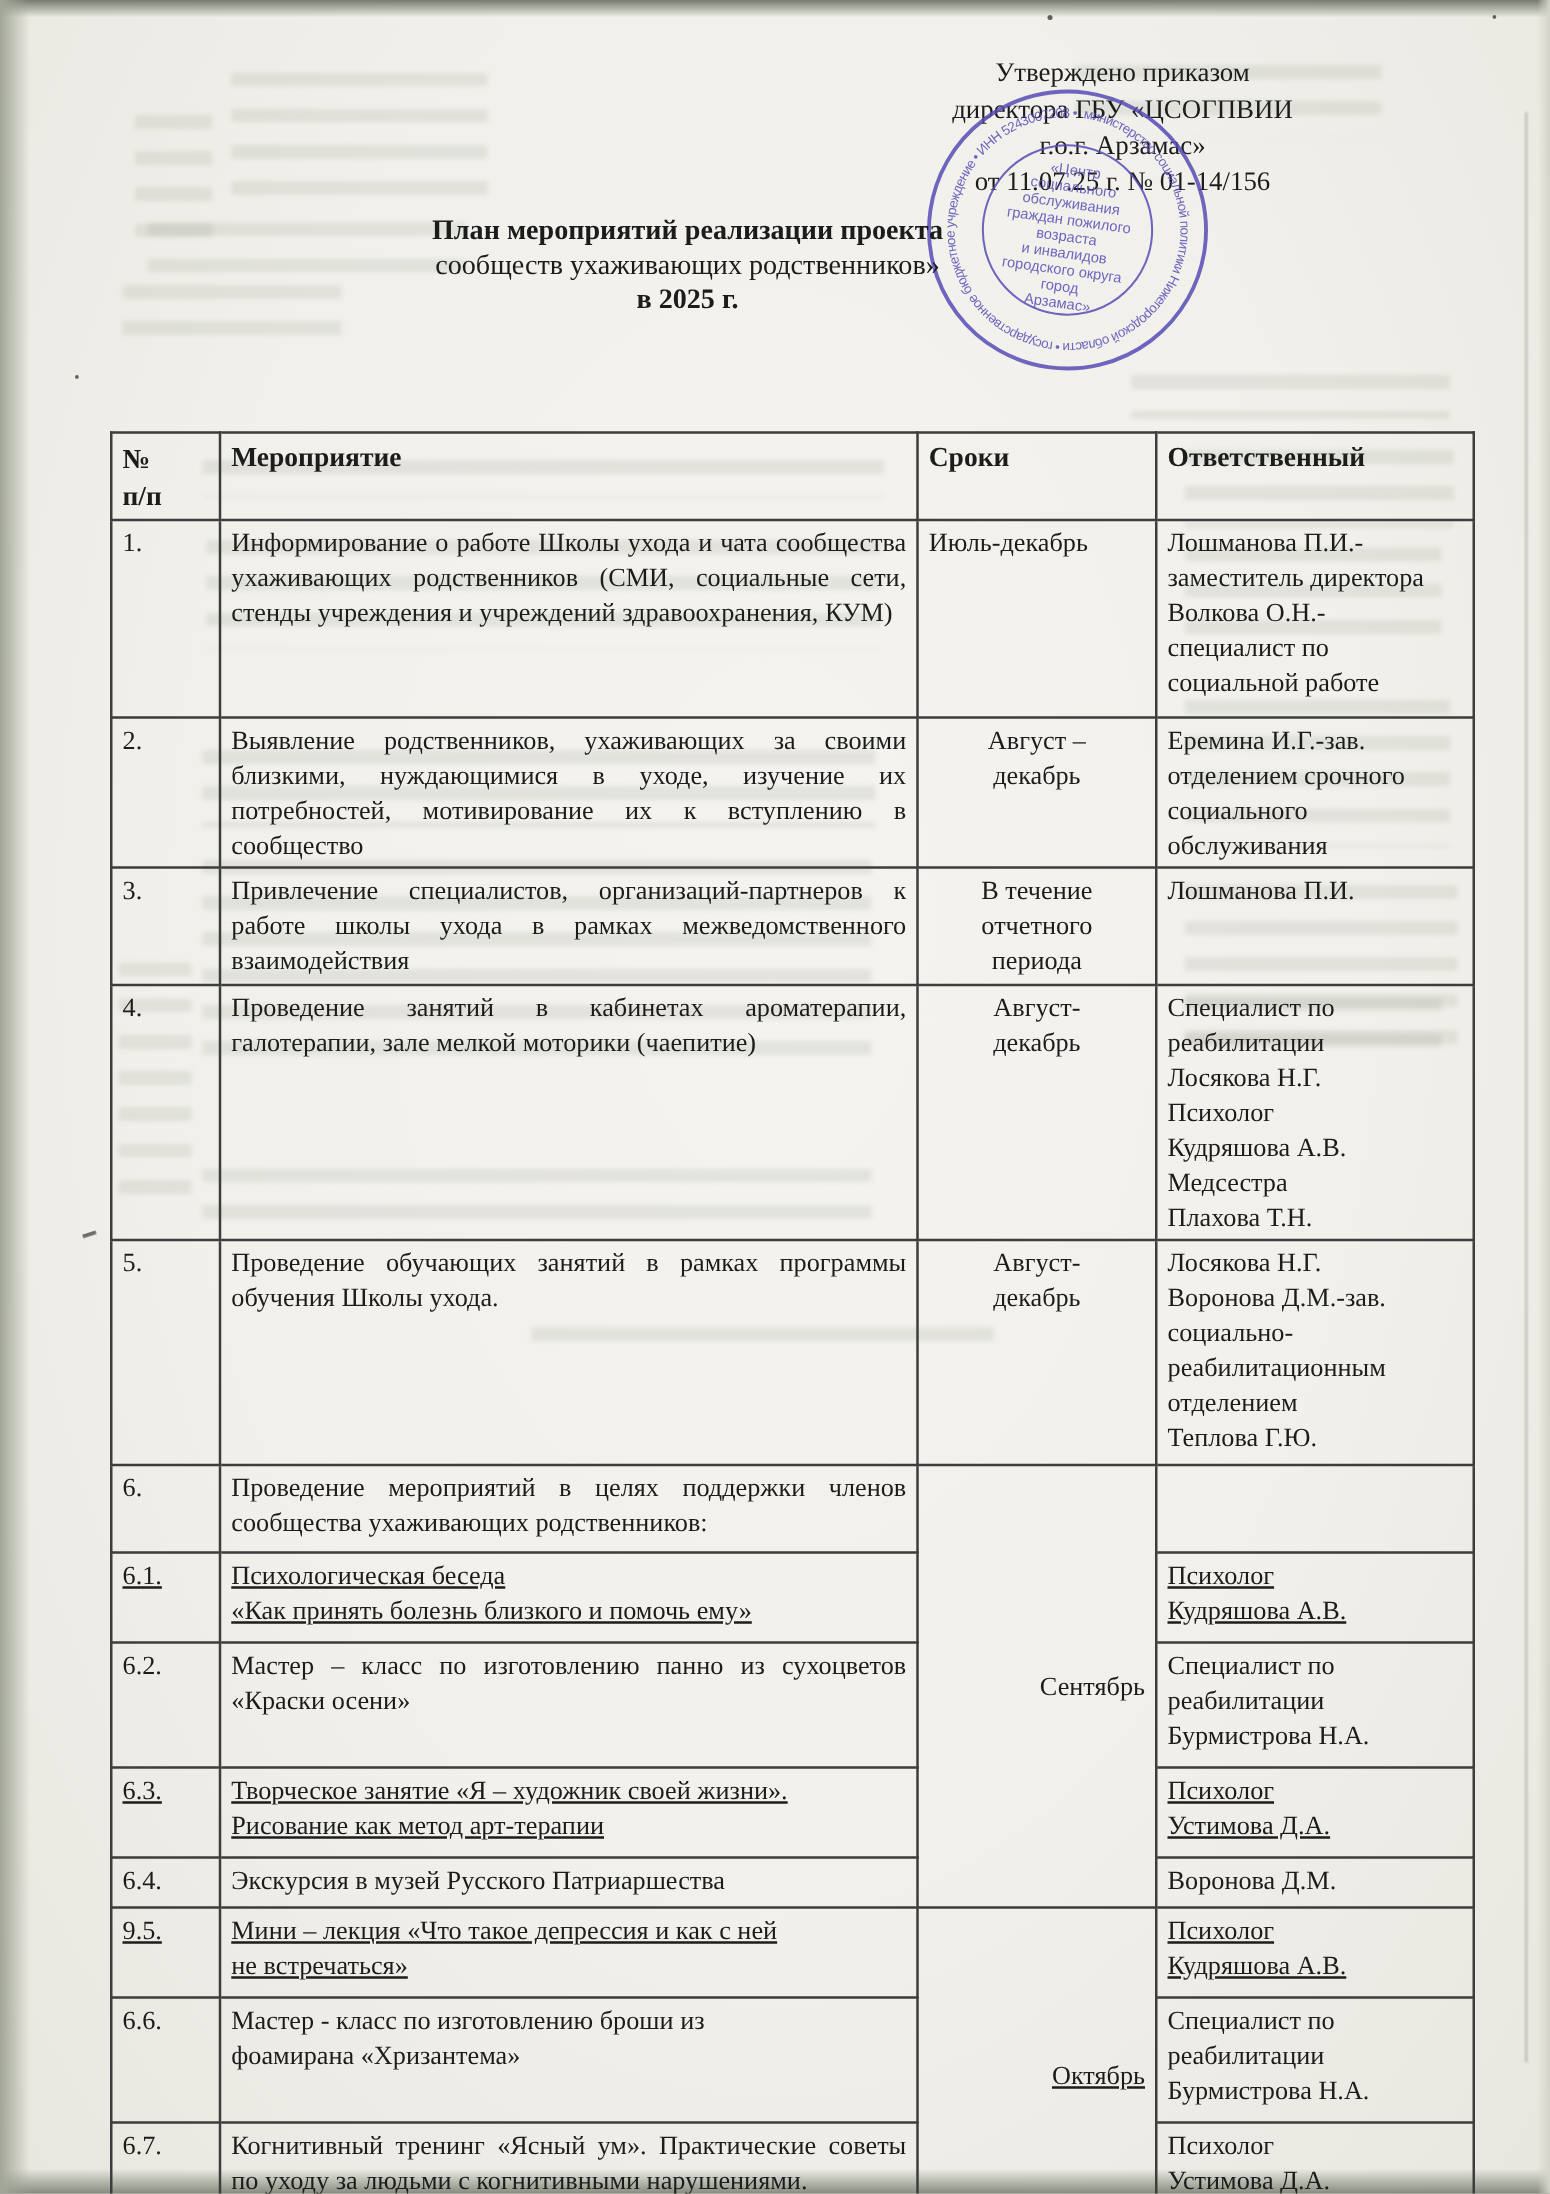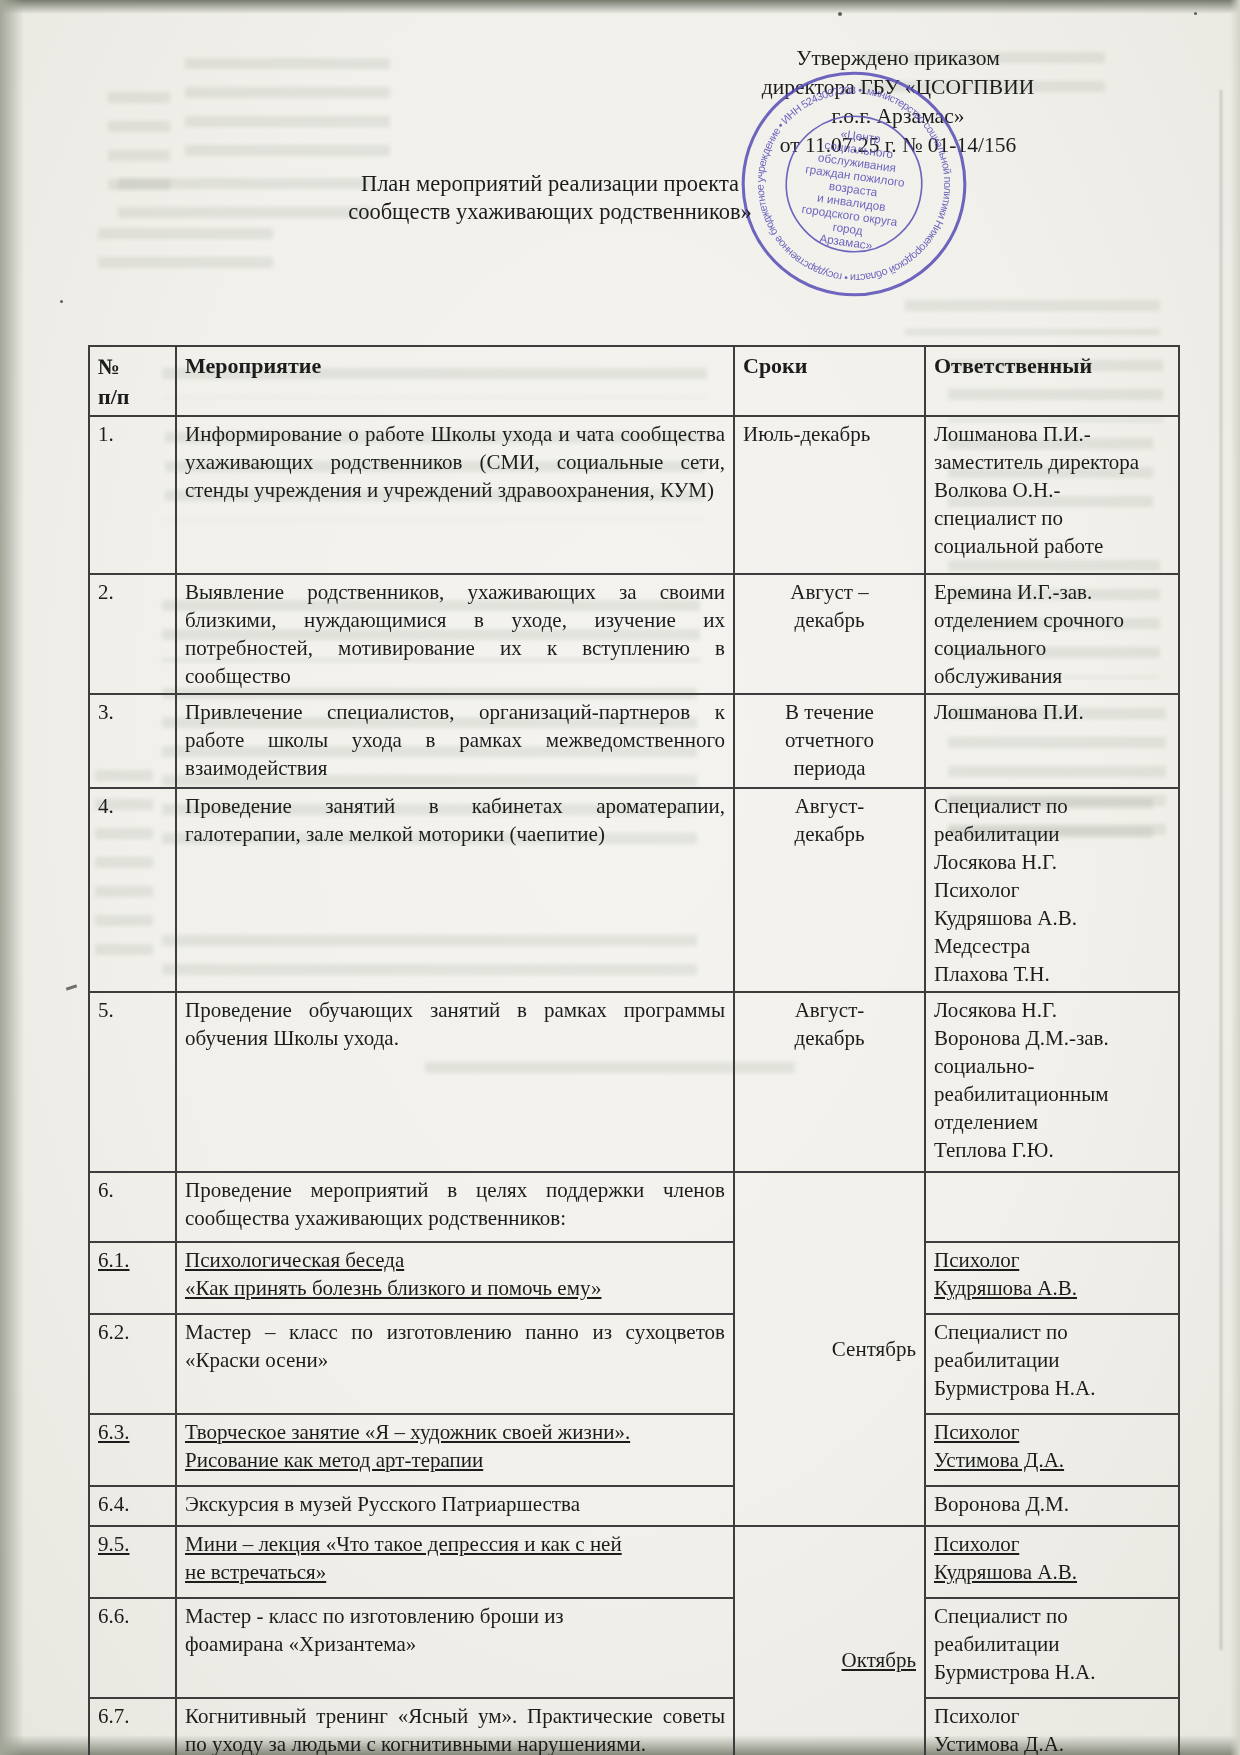--- a/index.html
+++ b/index.html
@@ -20,21 +20,21 @@
   .smudge{
     position:absolute;filter:blur(2px);opacity:.55;pointer-events:none;
     background:repeating-linear-gradient(180deg, rgba(126,131,116,.26) 0 11px, rgba(0,0,0,0) 11px 29px);
   }
   .bleedline{position:absolute;width:2px;background:rgba(104,109,96,.32);filter:blur(1px);pointer-events:none;}
 
   .approval{position:absolute;left:655px;top:44px;width:486px;text-align:center;
     font-size:21.5px;line-height:29px;}
   .title{position:absolute;left:120px;top:170px;width:860px;text-align:center;
     font-size:22.5px;line-height:27.5px;}
-  .b{font-weight:normal;}
+  .b{font-weight:bold;}
 
   .stamp{position:absolute;left:736px;top:66px;width:236px;height:236px;
     transform:rotate(8deg);opacity:.85;}
   .stamp circle{fill:none;stroke:#564db6;}
   .stamp .ring-outer{stroke-width:3px;}
   .stamp .ring-inner{stroke-width:1.6px;}
   .stamp .ringtext{font-family:"Liberation Sans","DejaVu Sans",sans-serif;font-size:10.5px;
     fill:#564db6;letter-spacing:.4px;}
   .stamp .ctr text{font-family:"Liberation Sans","DejaVu Sans",sans-serif;font-size:11.5px;
     fill:#564db6;text-anchor:middle;}
@@ -118,20 +118,21 @@
       <text x="115" y="137">и инвалидов</text>
       <text x="115" y="150">городского округа</text>
       <text x="115" y="163">город</text>
       <text x="115" y="176">Арзамас»</text>
     </g>
   </svg>
 
   <div class="title">
     <div class="b">План мероприятий реализации проекта</div>
     <div>сообществ ухаживающих родственников»</div>
+    <div class="b">в 2025 г.</div>
   </div>
 
   <table class="plan">
     <colgroup>
       <col style="width:87px">
         <col style="width:558px">
         <col style="width:191px">
         <col style="width:254px">
     </colgroup>
     <thead>

